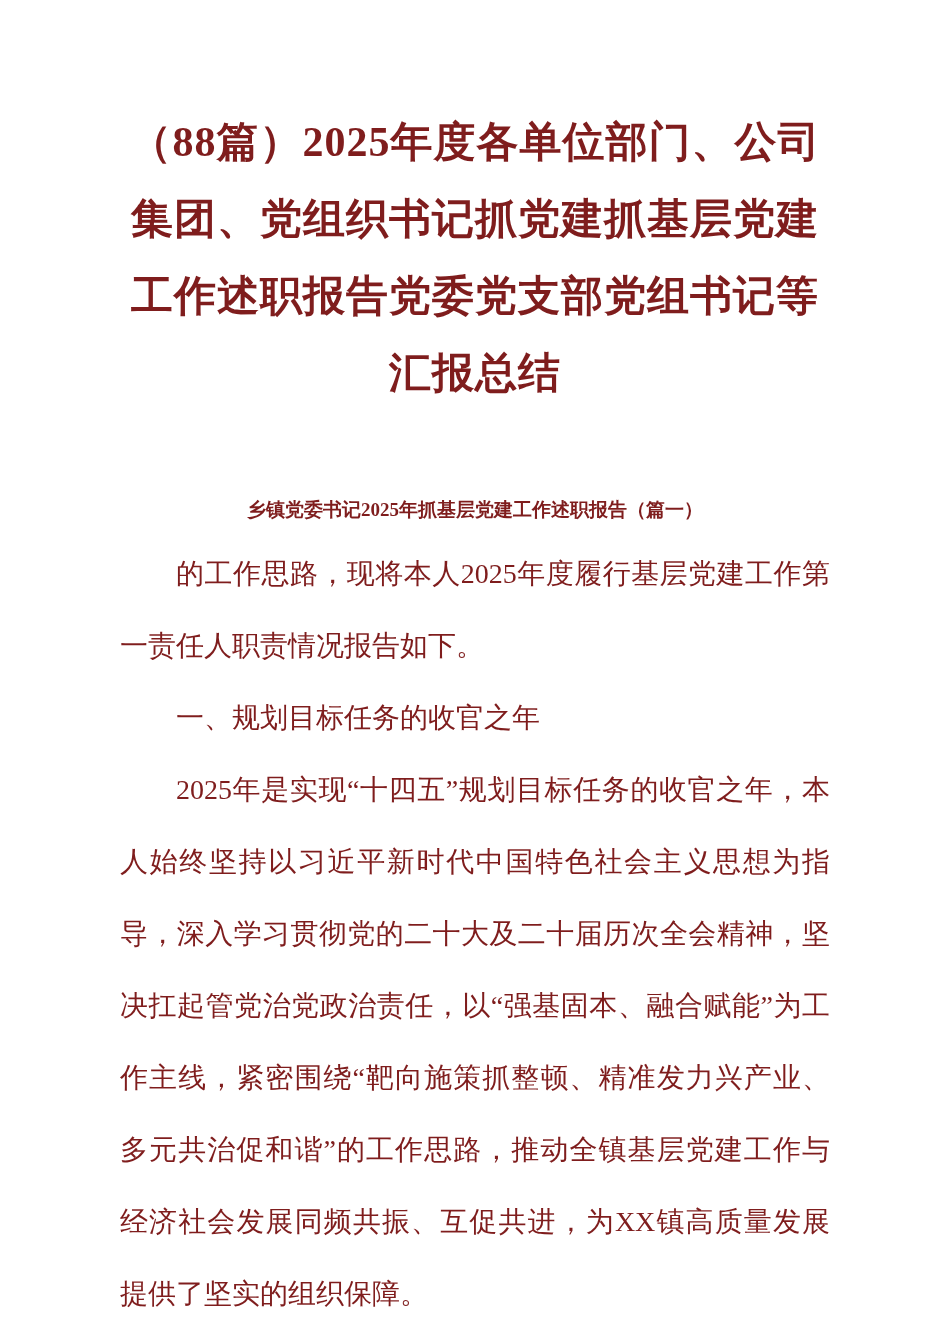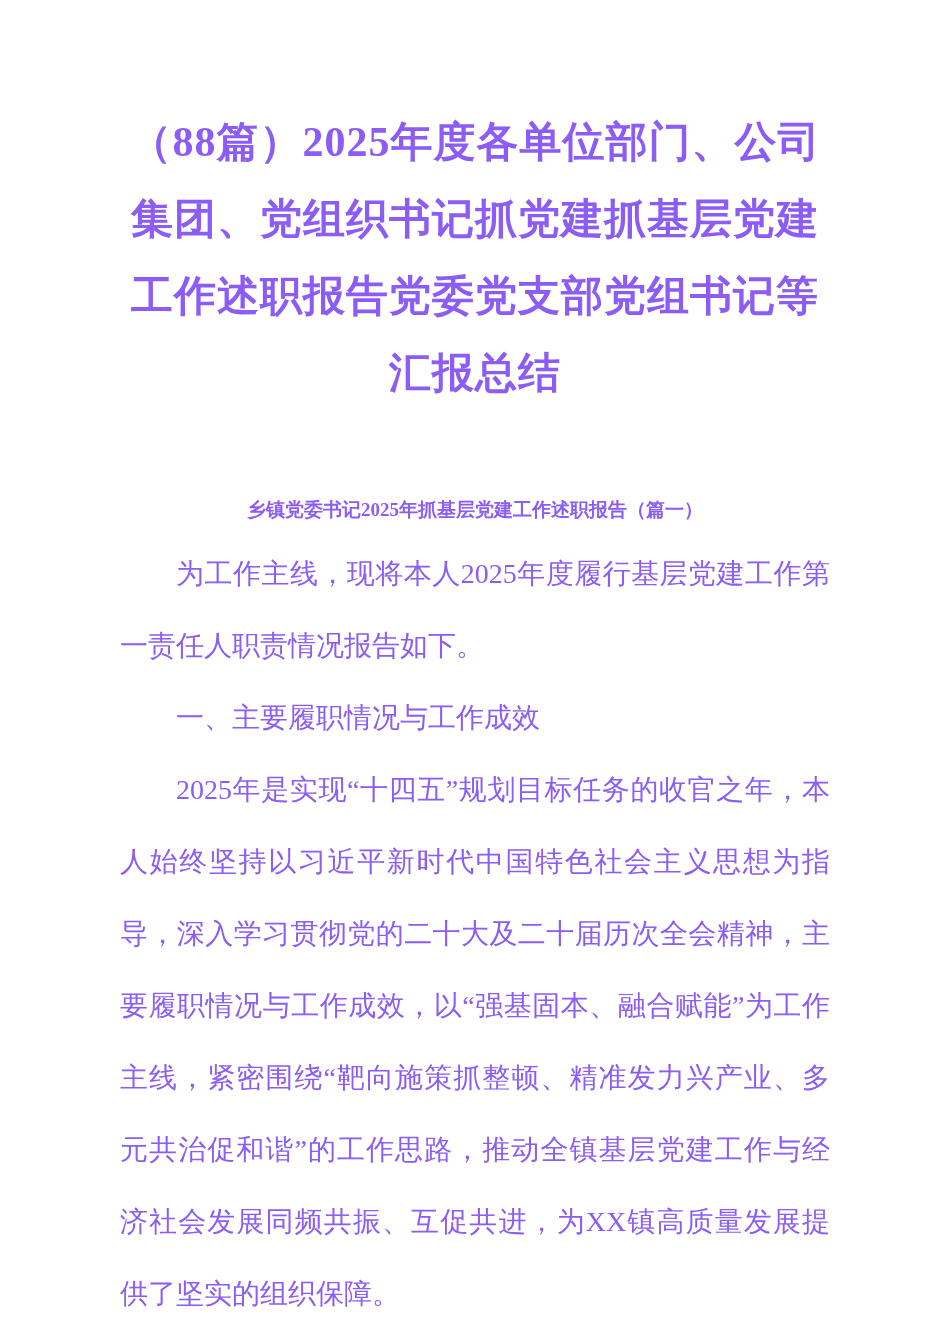--- a/index.html
+++ b/index.html
@@ -5,21 +5,21 @@
   html, body {
     margin: 0;
     padding: 0;
     background: #ffffff;
   }
   .page {
     position: relative;
     width: 950px;
     height: 1344px;
     background: #ffffff;
-    color: #8b5cf6;
+    color: #7f1d1d;
     box-sizing: border-box;
     padding: 104px 120px 0 120px;
     overflow: hidden;
     font-family: "Liberation Serif", "DejaVu Serif", serif;
   }
   .doc-title {
     margin: 0;
     font-size: 42px;
     font-weight: bold;
     line-height: 77px;
@@ -49,20 +49,20 @@
 </head>
 <body>
 
 <div class="page">
 
   <h1 class="doc-title">（88篇）2025年度各单位部门、公司集团、党组织书记抓党建抓基层党建工作述职报告党委党支部党组书记等汇报总结</h1>
 
   <h2 class="doc-subtitle">乡镇党委书记2025年抓基层党建工作述职报告（篇一）</h2>
 
   <div class="doc-body">
-    <p class="para">为工作主线，现将本人2025年度履行基层党建工作第一责任人职责情况报告如下。</p>
+    <p class="para">的工作思路，现将本人2025年度履行基层党建工作第一责任人职责情况报告如下。</p>
 
-    <p class="para">一、主要履职情况与工作成效</p>
+    <p class="para">一、规划目标任务的收官之年</p>
 
-    <p class="para">2025年是实现“十四五”规划目标任务的收官之年，本人始终坚持以习近平新时代中国特色社会主义思想为指导，深入学习贯彻党的二十大及二十届历次全会精神，主要履职情况与工作成效，以“强基固本、融合赋能”为工作主线，紧密围绕“靶向施策抓整顿、精准发力兴产业、多元共治促和谐”的工作思路，推动全镇基层党建工作与经济社会发展同频共振、互促共进，为XX镇高质量发展提供了坚实的组织保障。</p>
+    <p class="para">2025年是实现“十四五”规划目标任务的收官之年，本人始终坚持以习近平新时代中国特色社会主义思想为指导，深入学习贯彻党的二十大及二十届历次全会精神，坚决扛起管党治党政治责任，以“强基固本、融合赋能”为工作主线，紧密围绕“靶向施策抓整顿、精准发力兴产业、多元共治促和谐”的工作思路，推动全镇基层党建工作与经济社会发展同频共振、互促共进，为XX镇高质量发展提供了坚实的组织保障。</p>
   </div>
 
 </div>
 
 </body></html>

